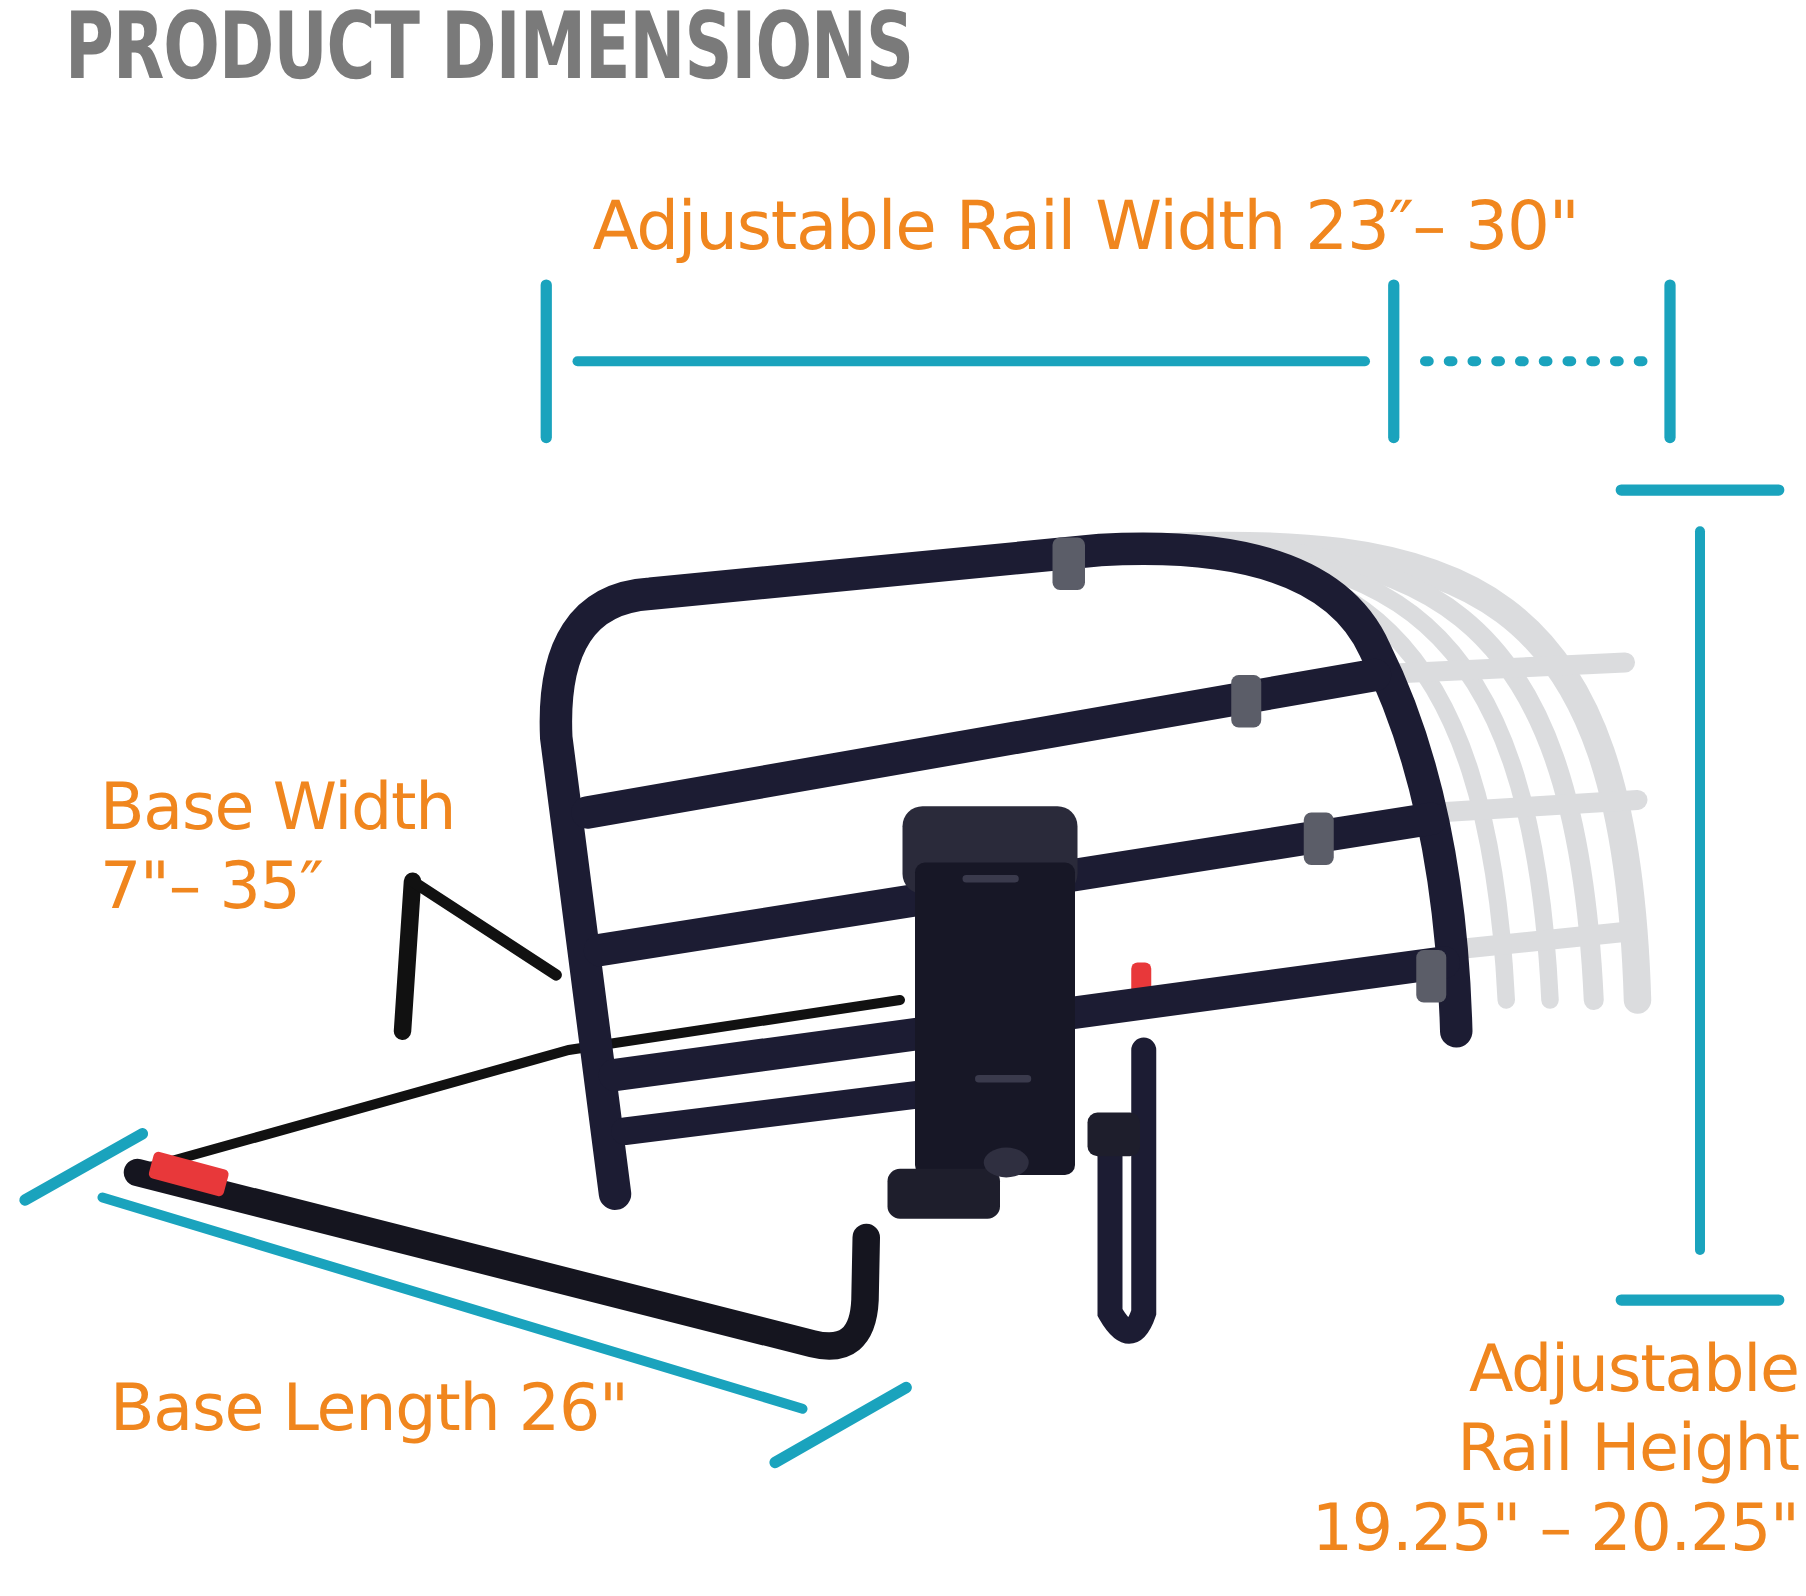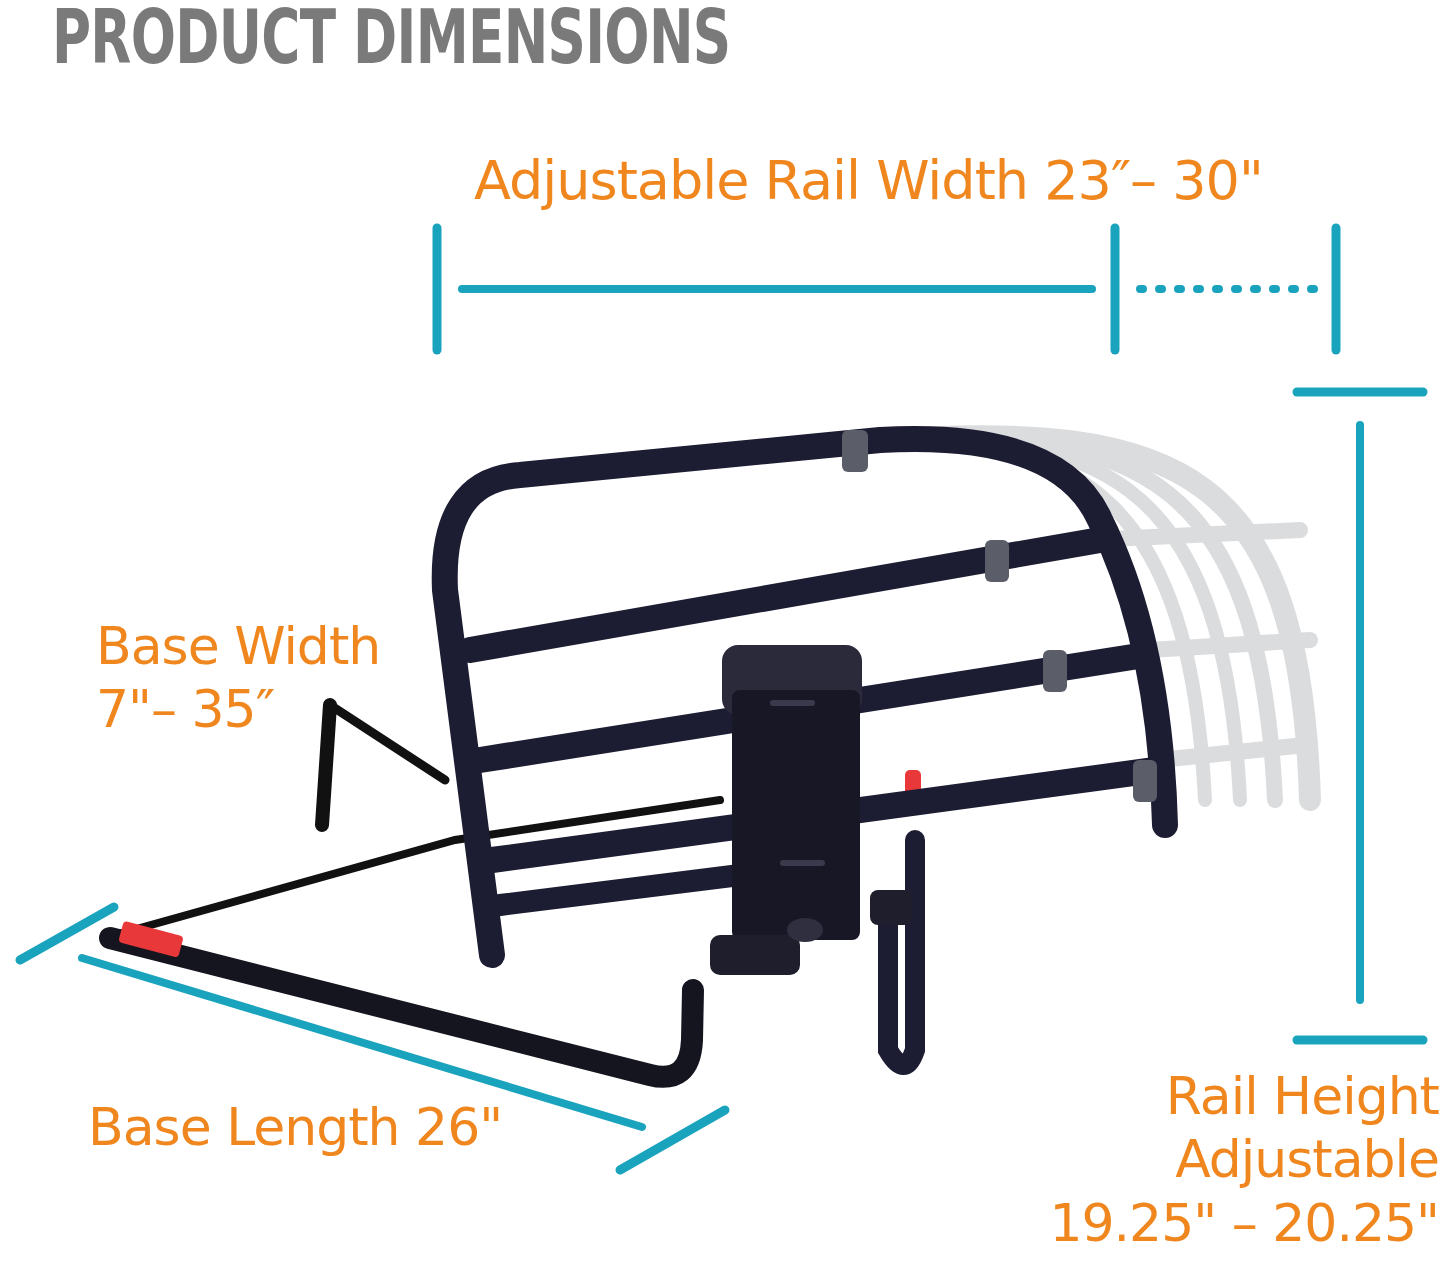--- a/index.html
+++ b/index.html
@@ -82,24 +82,24 @@
     <line x1="1297" y1="1040" x2="1423" y2="1040" stroke-width="9"></line>
 
     <line x1="20" y1="960" x2="114" y2="907" stroke-width="9"></line>
     <line x1="82" y1="958" x2="642" y2="1127" stroke-width="8"></line>
     <line x1="620" y1="1170" x2="725" y2="1110" stroke-width="9"></line>
   </g>
 </svg>
 
 <div class="label" style="left:474px; top:148px; font-size:54px;">Adjustable Rail Width 23″– 30"</div>
 
-<div class="label" style="left:96px; top:615px;">
+<div class="label" style="left:80px; top:615px;">
   <div>Base Width</div>
   <div>7"– 35″</div>
 </div>
 
 <div class="label" style="left:88px; top:1096px;">Base Length 26"</div>
 
 <div class="label right" style="right:6px; top:1065px;">
+  <div>Adjustable</div>
   <div>Rail Height</div>
-  <div>Adjustable</div>
   <div>19.25" – 20.25"</div>
 </div>
 
 </body></html>

